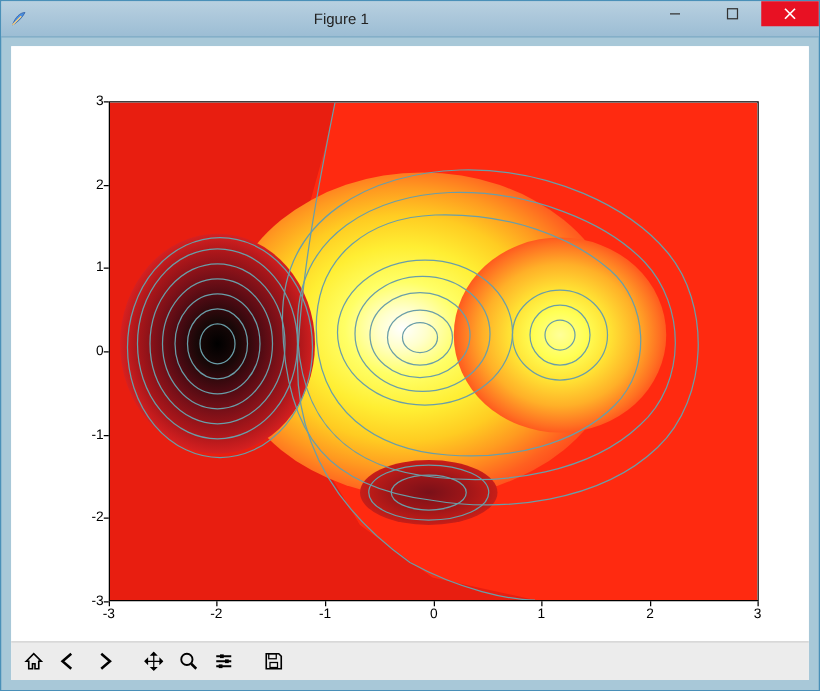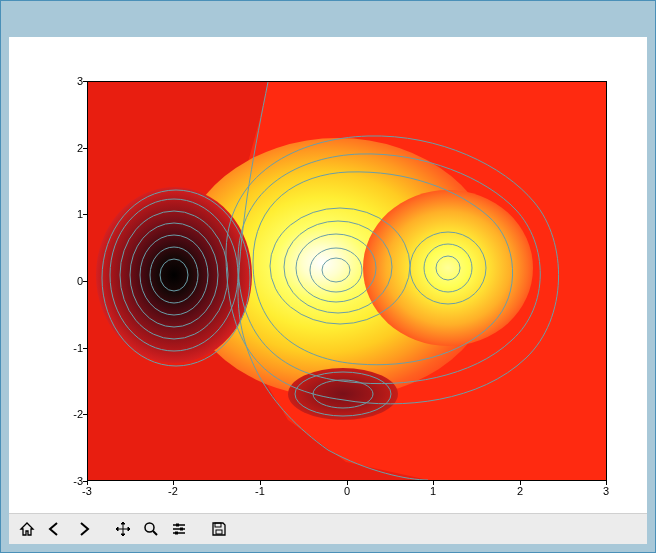--- a/index.html
+++ b/index.html
@@ -23,20 +23,47 @@
   .tm-x{width:1px;height:4px;top:444px;}
   .tm-y{height:1px;width:4px;left:74px;}
   .toolbar{position:absolute;left:0;right:0;bottom:0;height:30px;background:#ececec;border-top:1px solid #d0d0d0;display:flex;align-items:center;padding:0 4px;gap:0;}
   .tbtn{width:26px;height:26px;border:1px solid transparent;display:flex;align-items:center;justify-content:center;background:transparent;}
   .tsep{width:12px;}
 </style>
 </head>
 <body>
 
 <div class="window">
+  <div class="titlebar">
+    <span class="app-icon">
+      <svg width="14" height="14" viewBox="0 0 14 14">
+          <path d="M2 12 C4 6 8 2 12 2 C10 6 6 10 2 12 Z" fill="#4a90e2" stroke="#2c5aa0" stroke-width="0.6"></path>
+          <path d="M2 12 L9 5" stroke="#ffd27f" stroke-width="1"></path>
+        </svg>
+    </span>
+    <div class="title">Figure 1</div>
+    <div class="win-controls">
+      <div class="win-btn min">
+          <svg width="10" height="10">
+            <line x1="1" y1="5" x2="9" y2="5" stroke="#333" stroke-width="1"></line>
+          </svg>
+        </div>
+      <div class="win-btn max">
+          <svg width="10" height="10">
+            <rect x="1" y="1" width="8" height="8" fill="none" stroke="#333" stroke-width="1"></rect>
+          </svg>
+        </div>
+      <div class="win-btn close">
+          <svg width="10" height="10">
+            <line x1="1" y1="1" x2="9" y2="9" stroke="#fff" stroke-width="1.4"></line>
+            <line x1="9" y1="1" x2="1" y2="9" stroke="#fff" stroke-width="1.4"></line>
+          </svg>
+        </div>
+    </div>
+  </div>
 
   <div class="client">
     <div class="figure-area">
 
       <div class="plot-box">
         <svg width="518" height="398" viewBox="0 0 518 398">
           <defs>
             <radialGradient id="gmin" cx="50%" cy="50%" r="50%">
               <stop offset="0%" stop-color="#000000"></stop>
               <stop offset="22%" stop-color="#1a0808"></stop>

